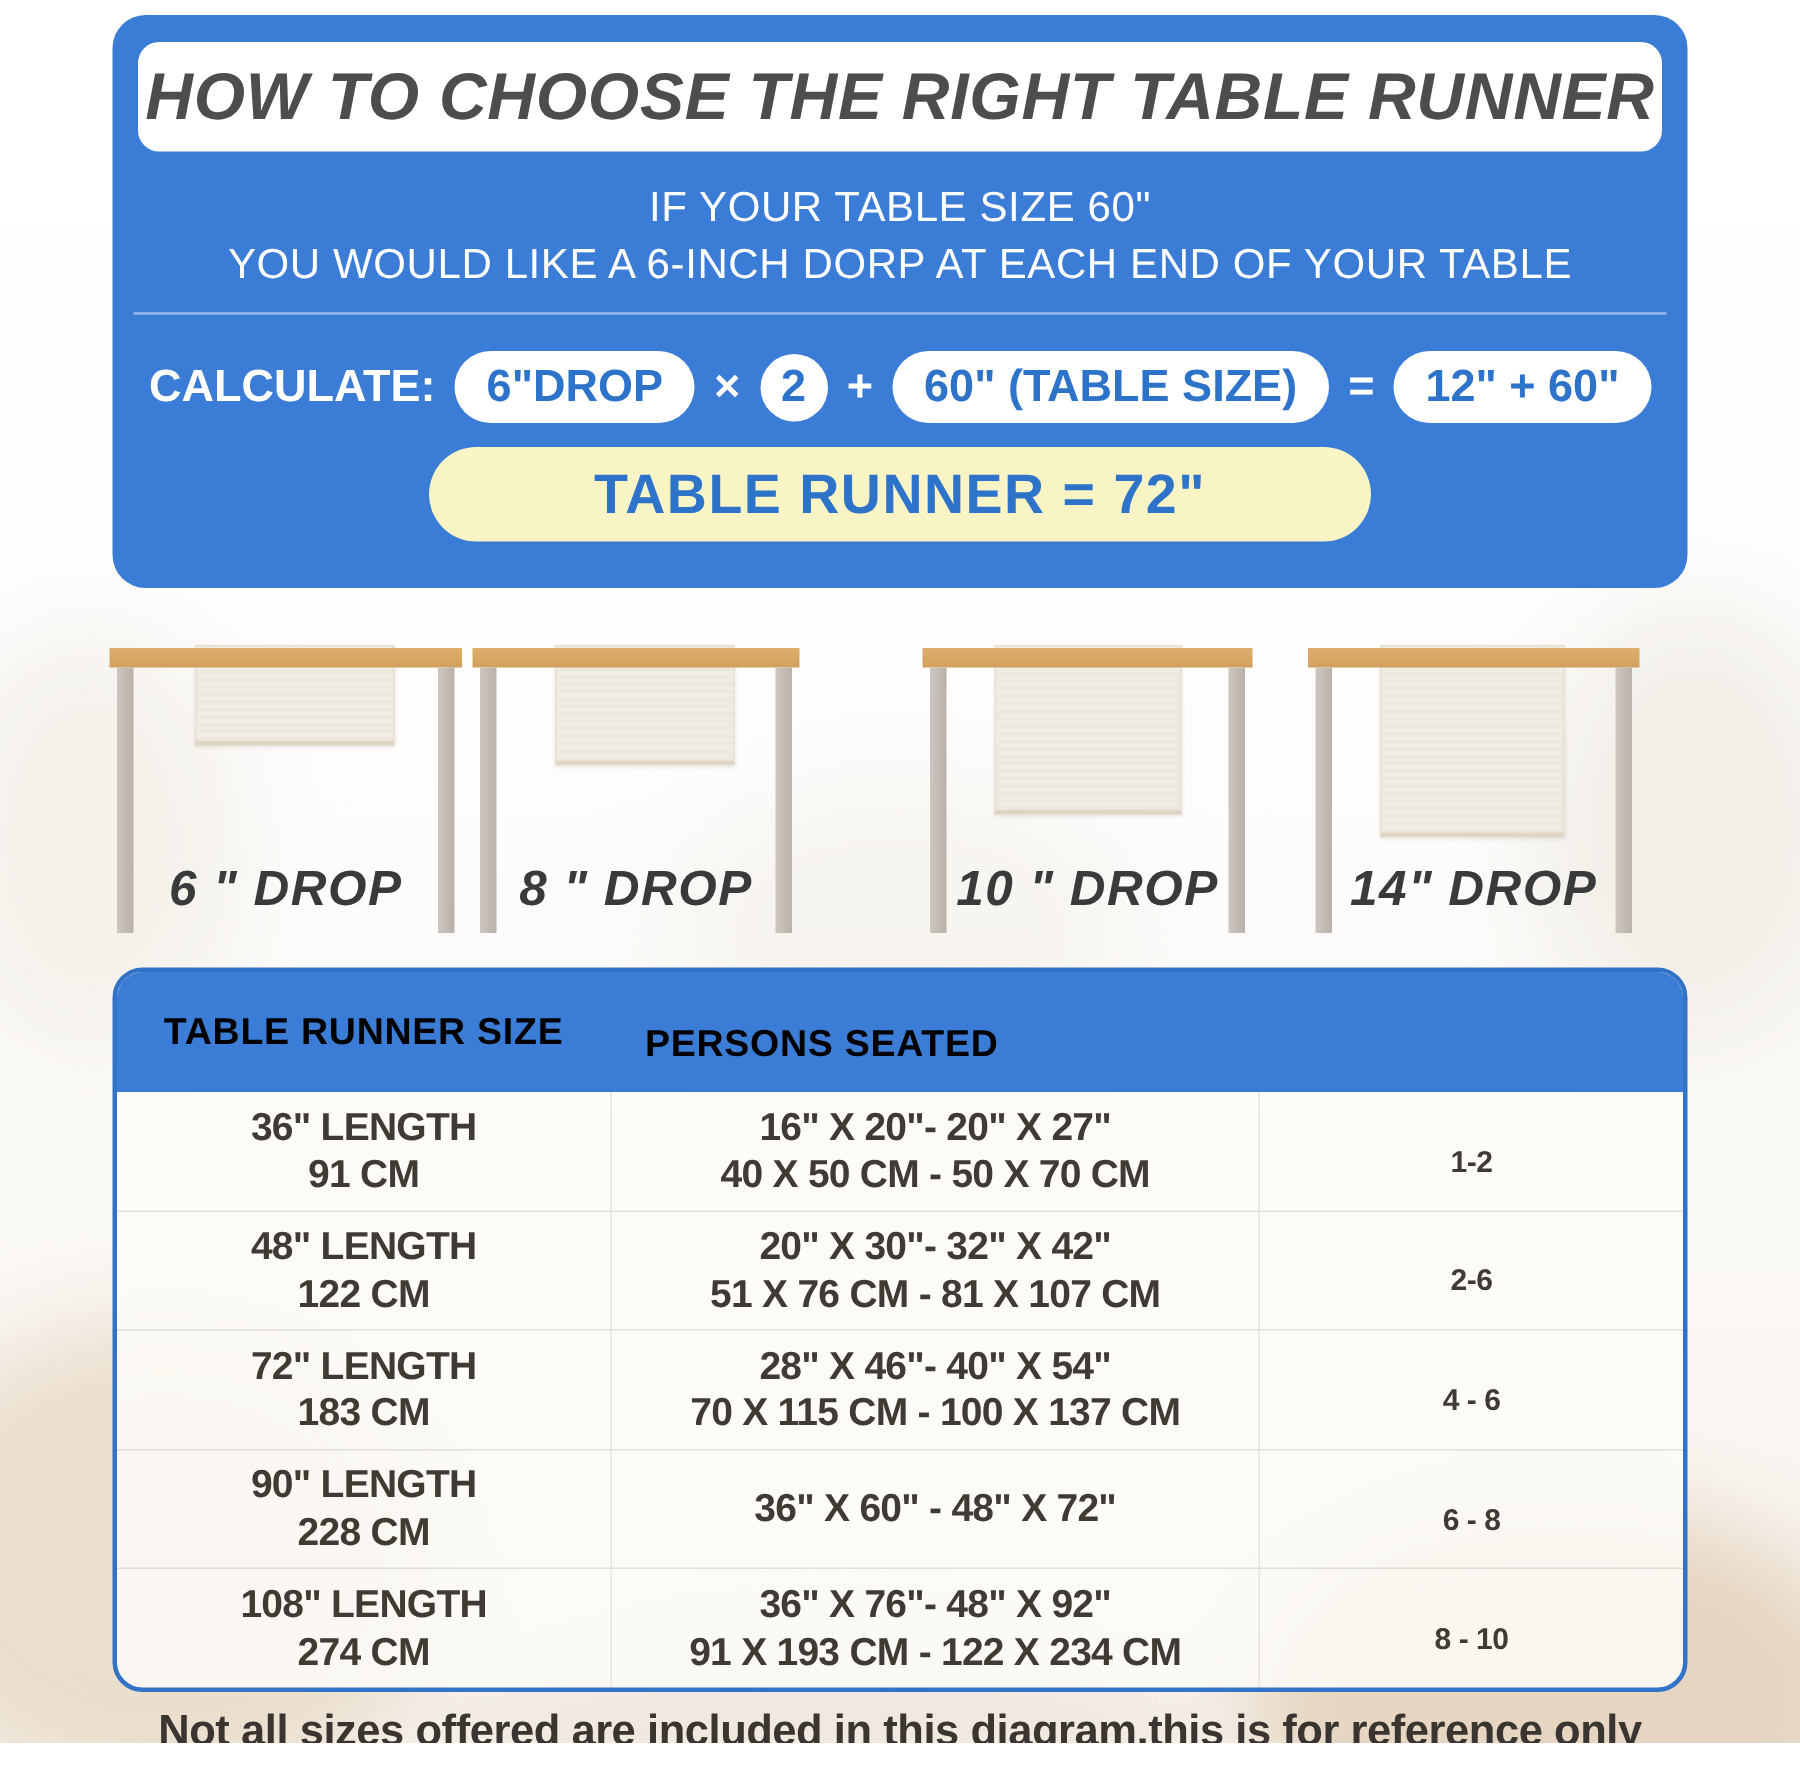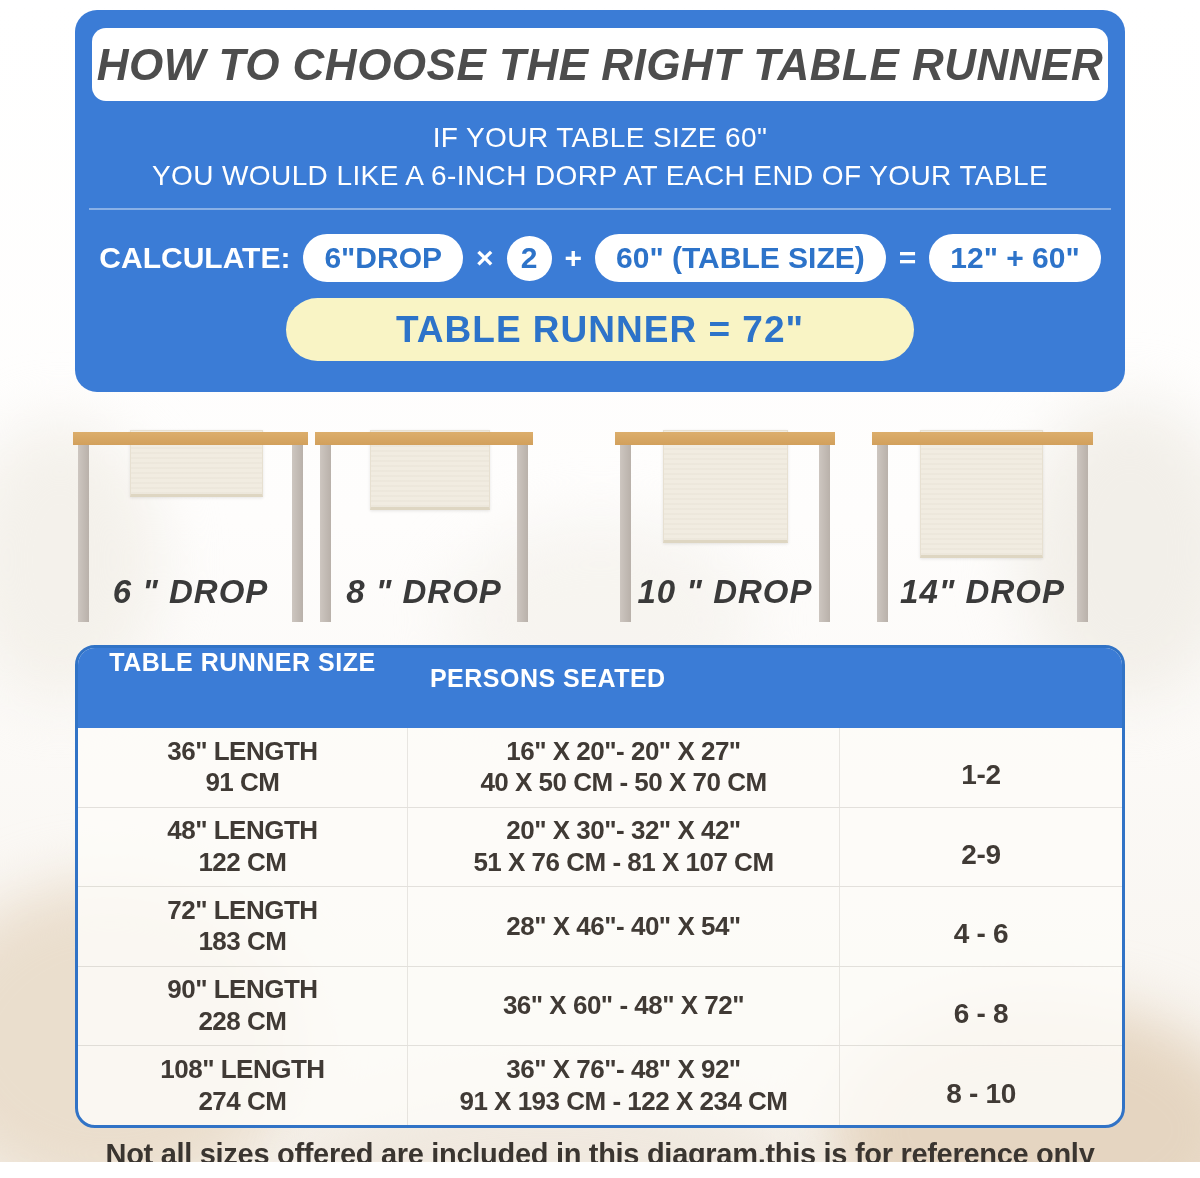--- a/index.html
+++ b/index.html
@@ -101,38 +101,38 @@
   
   .bottom-panel {
     position: absolute; z-index: 1;
     left: 75px; top: 645px; width: 1050px; height: 483px;
     border: 3px solid #3173c6; border-radius: 20px;
     background: rgba(253,251,248,0.85);
     box-sizing: border-box; overflow: hidden;
   }
   .thead {
     height: 80px; background: #3b7cd6;
-    display: flex; align-items: flex-start;
-    color: #ffffff; font-weight: bold; font-size: 25px; letter-spacing: 0.5px;
+    display: flex; align-items: center;
+    color: #000000; font-weight: bold; font-size: 25px; letter-spacing: 0.5px;
   }
   .hcell { text-align: center; }
   .c1 { width: 31.5%; } .c2 { width: 41.5%; } .c3 { width: 27%; margin-top: 16px; }
   .tbody { display: flex; flex-direction: column; height: calc(100% - 80px); }
   .trow { flex: 1; display: flex; }
   .trow + .trow { border-top: 1px solid rgba(95,85,72,0.16); }
   .cell {
     display: flex; flex-direction: column; justify-content: center; align-items: center;
     box-sizing: border-box;
   }
   .cell.c2 { border-left: 1px solid rgba(95,85,72,0.13); border-right: 1px solid rgba(95,85,72,0.13); }
   .cell-line {
     font-size: 26px; font-weight: bold; color: #403a35;
     letter-spacing: -0.5px; line-height: 1.22; white-space: nowrap;
   }
-  .persons-val { font-size: 28px; font-weight: bold; color: #403a35; letter-spacing: -0.3px; }
+  .persons-val { font-size: 20px; font-weight: bold; color: #403a35; letter-spacing: -0.3px; }
 
   .footer-note {
     position: absolute; z-index: 1; left: 0; top: 1138px; width: 100%;
     text-align: center; font-size: 29px; font-weight: bold;
     color: #3a3530; letter-spacing: -0.3px;
   }
 </style>
 </head>
 <body>
 
@@ -222,31 +222,32 @@
       <div class="trow">
         <div class="cell c1">
           <div class="cell-line">48" LENGTH</div>
           <div class="cell-line">122 CM</div>
         </div>
         <div class="cell c2">
           <div class="cell-line">20" X 30"- 32" X 42"</div>
           <div class="cell-line">51 X 76 CM - 81 X 107 CM</div>
         </div>
         <div class="cell c3">
-          <div class="persons-val">2-9</div>
+          <div class="persons-val">2-6</div>
         </div>
       </div>
 
       <div class="trow">
         <div class="cell c1">
           <div class="cell-line">72" LENGTH</div>
           <div class="cell-line">183 CM</div>
         </div>
         <div class="cell c2">
           <div class="cell-line">28" X 46"- 40" X 54"</div>
+          <div class="cell-line">70 X 115 CM - 100 X 137 CM</div>
         </div>
         <div class="cell c3">
           <div class="persons-val">4 - 6</div>
         </div>
       </div>
 
       <div class="trow">
         <div class="cell c1">
           <div class="cell-line">90" LENGTH</div>
           <div class="cell-line">228 CM</div>

